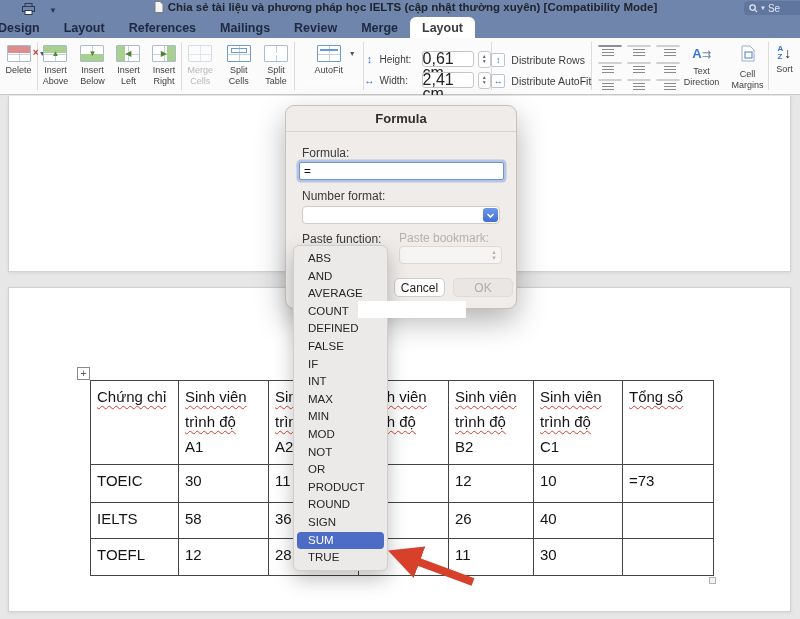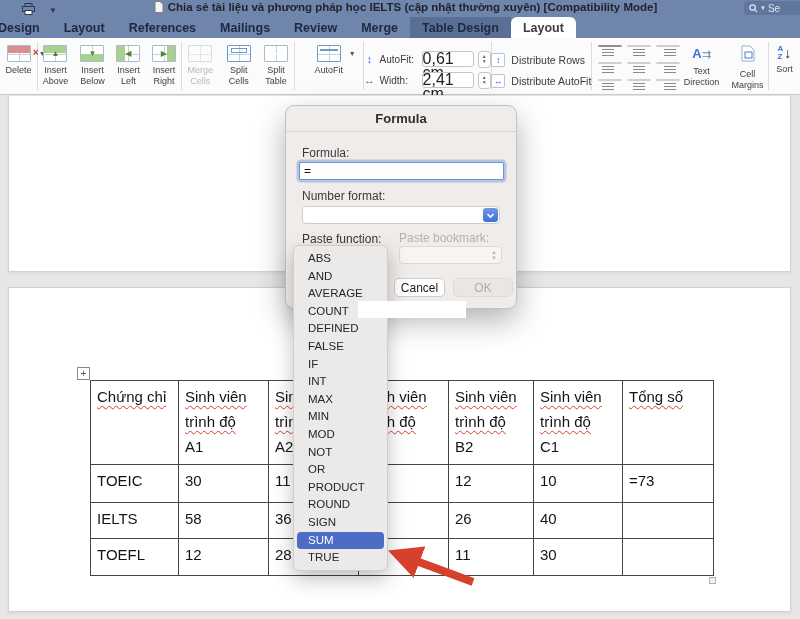--- a/index.html
+++ b/index.html
@@ -133,21 +133,20 @@
     </div>
   </div>
 
   <div class="tabrow">
       <div class="tab cut">Design</div>
       <div class="tab">Layout</div>
       <div class="tab">References</div>
       <div class="tab">Mailings</div>
       <div class="tab">Review</div>
       <div class="tab">Merge</div>
-      <div class="tab dark">Table Design</div>
       <div class="tab active">Layout</div>
     </div>
 
   <div class="ribbon">
     <div class="rgroup" style="width:50px">
       <div class="rbtn">
         <span class="ticon">
             <span class="row-red"></span>
             <span class="delx">×</span>
             <span class="icon-caret">▼</span>
@@ -212,21 +211,21 @@
             <span style="position:absolute;left:2px;top:3px;right:2px;height:2px;background:#6d9bd1"></span>
             <span class="icon-caret">▼</span>
           </span>
         <span class="lbl">AutoFit</span>
       </div>
     </div>
     <div class="rsep"></div>
     <div class="rgroup hw-group" style="width:132px">
       <div class="hw-row">
         <span class="hw-ic">↕</span>
-        <span class="hw-lbl">AutoFit:</span>
+        <span class="hw-lbl">Height:</span>
         <span class="hw-input">0,61 cm</span>
         <span class="stepper">
             <span>▲</span>
             <span>▼</span>
           </span>
       </div>
       <div class="hw-row">
         <span class="hw-ic">↔</span>
         <span class="hw-lbl">Width:</span>
         <span class="hw-input">2,41 cm</span>

